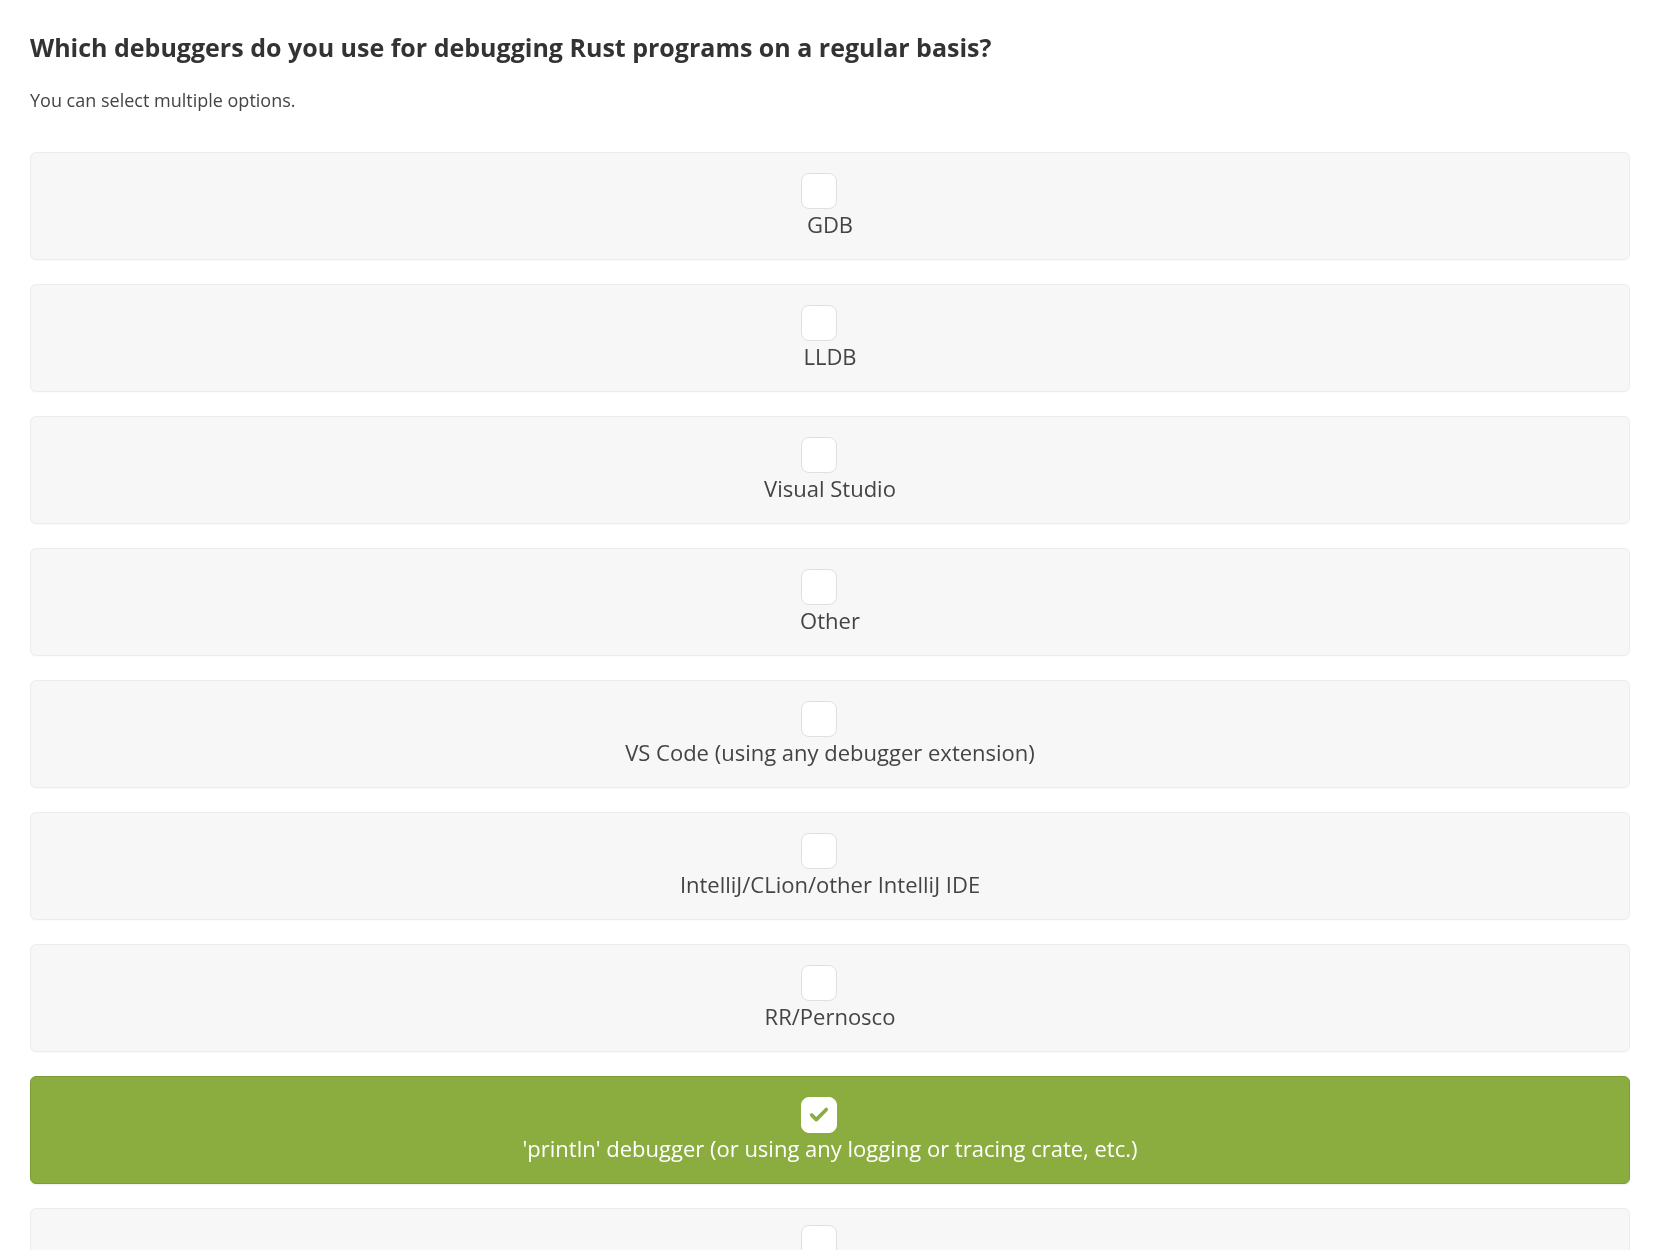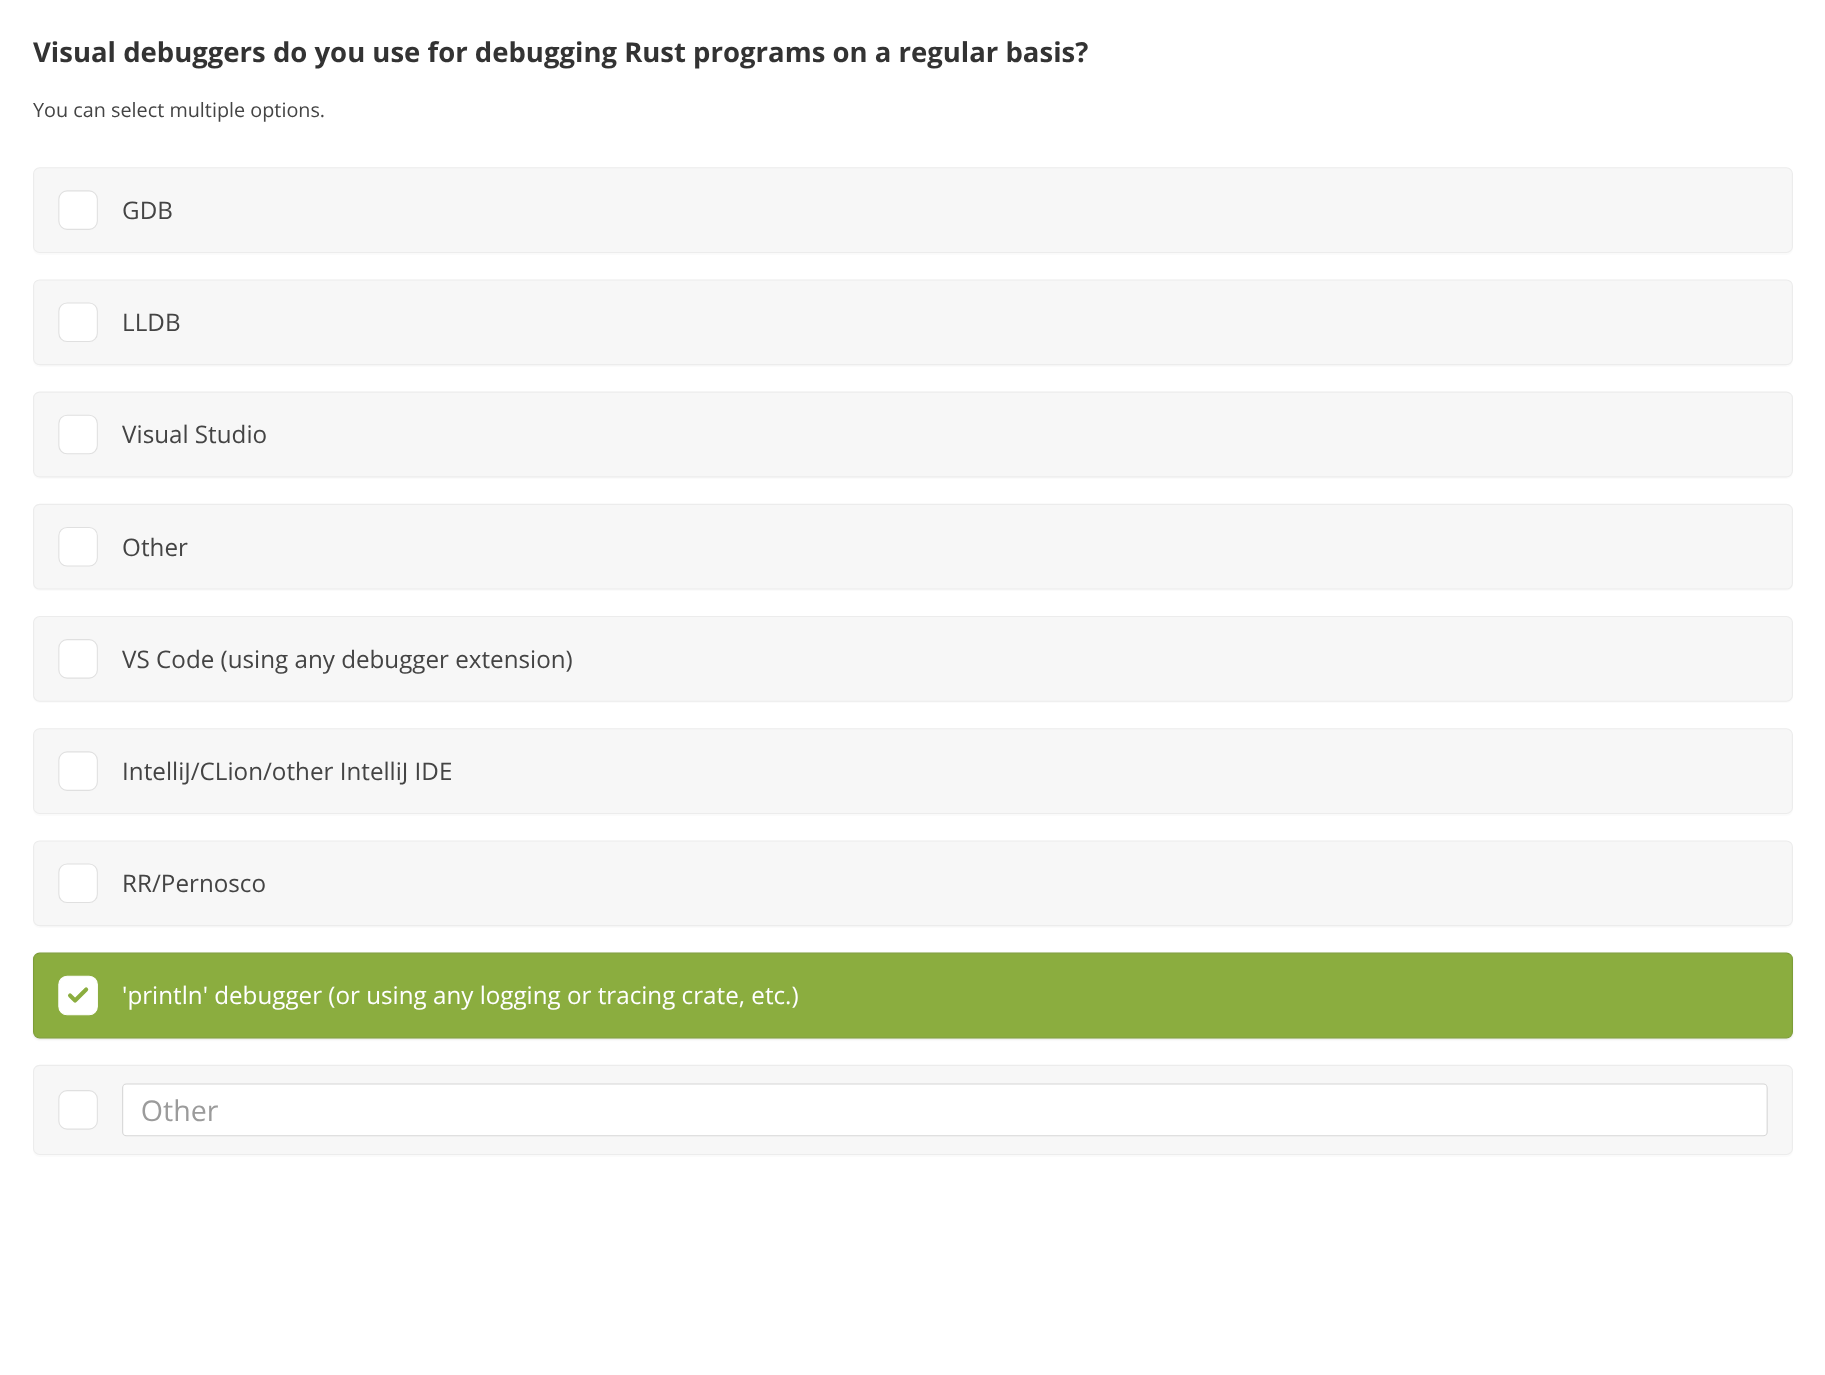--- a/index.html
+++ b/index.html
@@ -32,20 +32,21 @@
     .option-row {
       display: flex;
       align-items: center;
       background: #f7f7f7;
       border: 1px solid #ececec;
       border-radius: 6px;
       padding: 20px 22px;
       margin-bottom: 24px;
       cursor: pointer;
       box-shadow: 0 1px 1px rgba(0,0,0,0.02);
+      flex-direction: column;
     }
     .option-row.selected {
       background: #8bad3f;
       border-color: #7d9d37;
       box-shadow: 0 1px 2px rgba(0,0,0,0.08);
     }
     .option-row.selected .option-label {
       color: #ffffff;
     }
     .checkbox {
@@ -92,21 +93,21 @@
       padding: 16px 22px;
     }
     .option-row.other .checkbox {
       margin-right: 22px;
     }
   </style>
 </head>
 <body>
 
 <div class="container">
-  <h1 class="question-title">Visual debuggers do you use for debugging Rust programs on a regular basis?</h1>
+  <h1 class="question-title">Which debuggers do you use for debugging Rust programs on a regular basis?</h1>
   <p class="question-subtitle">You can select multiple options.</p>
 
   <div class="option-row">
     <div class="checkbox">
       
     </div>
     <span class="option-label">GDB</span>
   </div>
 
   <div class="option-row">

